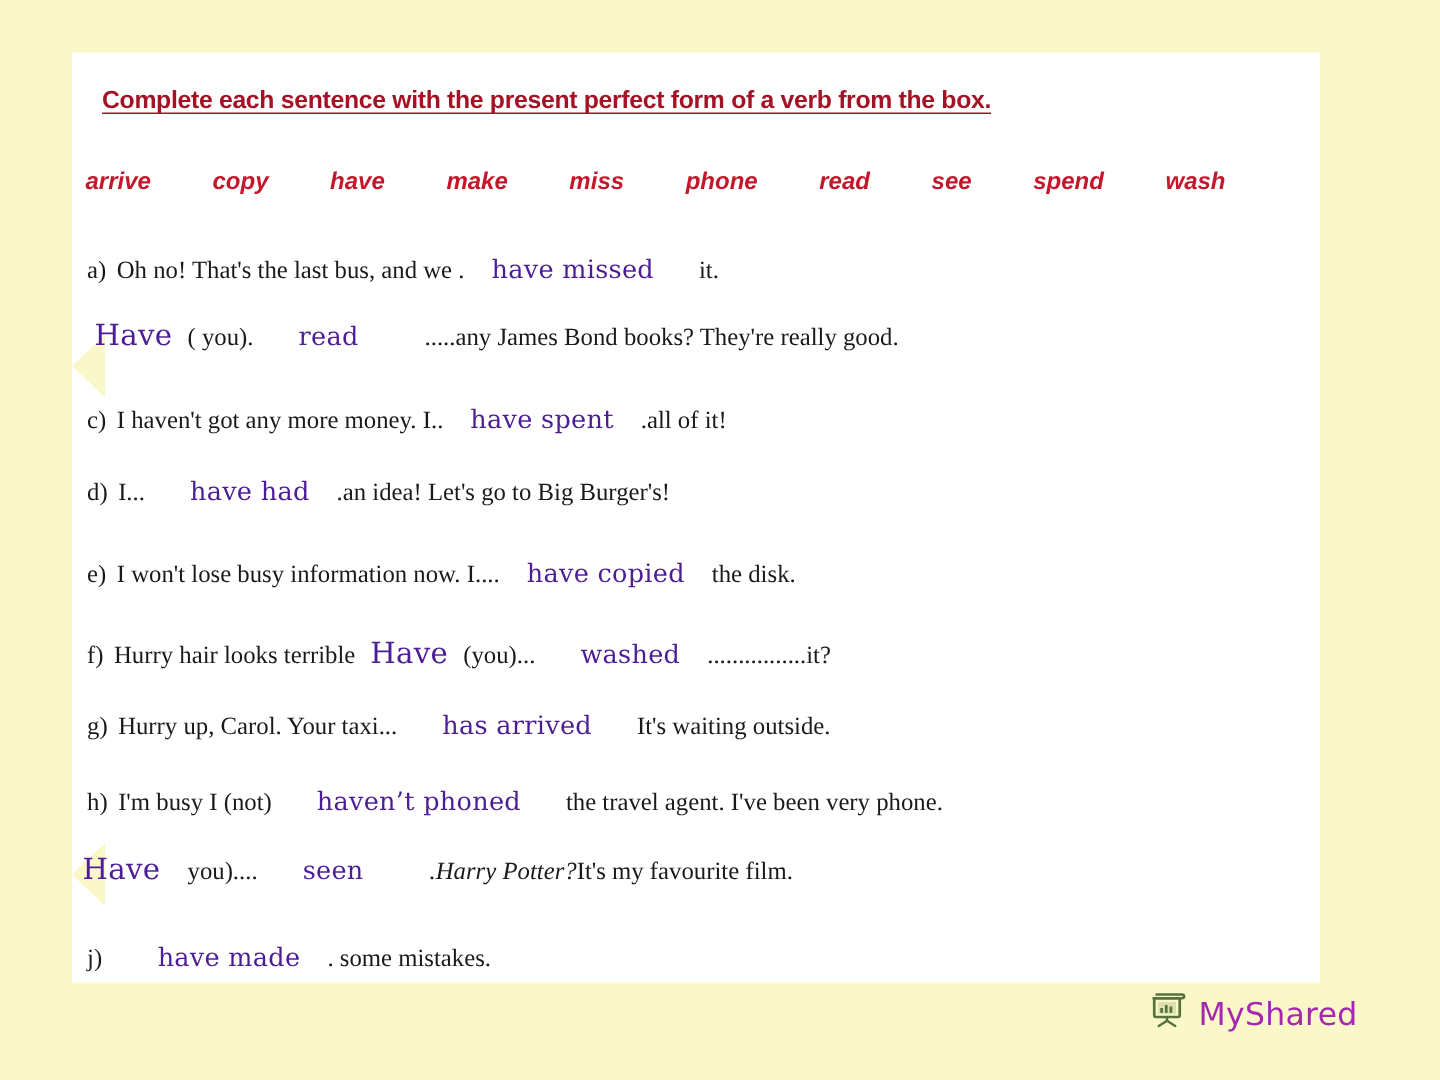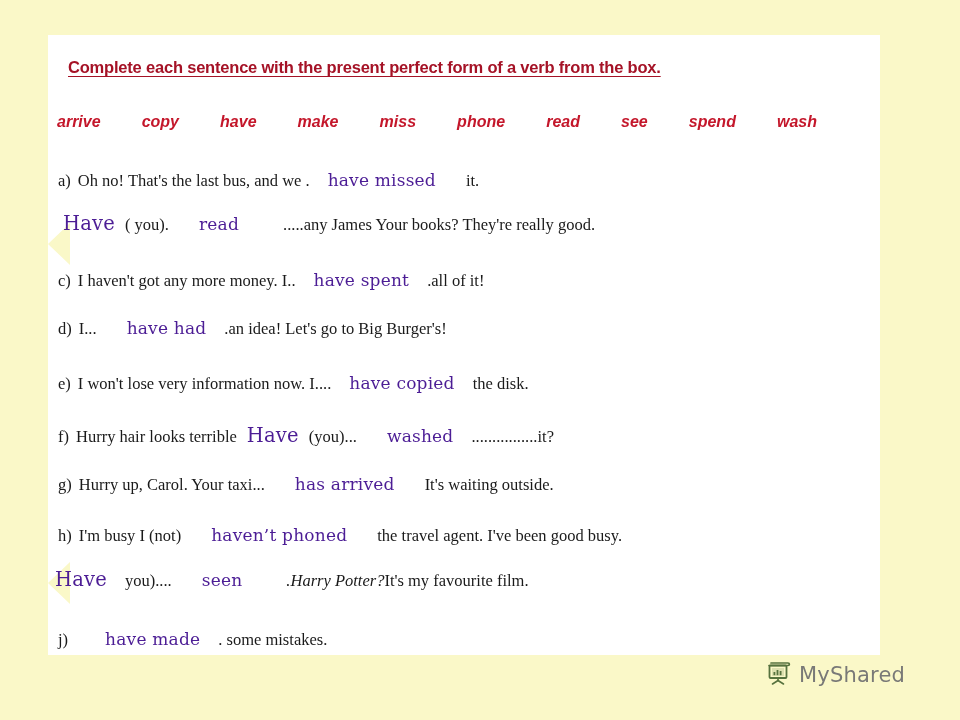--- a/index.html
+++ b/index.html
@@ -105,21 +105,21 @@
     position: absolute;
     left: 766px;
     top: 660px;
     display: flex;
     align-items: center;
     opacity: 0.95;
   }
   #watermark .wm-text {
     font-family: "DejaVu Sans", sans-serif;
     font-size: 21px;
-    color: #737373;
+    color: #a21caf;
     margin-left: 7px;
     letter-spacing: 0.2px;
     text-align: center;
   }
 </style>
 </head>
 <body>
 
 <div id="slide">
 
@@ -152,21 +152,21 @@
     <span class="txt">it.</span>
   </div>
 
   <div class="row" style="left:63px; top:212px;">
     <span class="ans big">Have</span>
     <span class="gap-s"></span>
     <span class="txt">( you).</span>
     <span class="gap-l"></span>
     <span class="ans">read</span>
     <span class="gap-xl"></span>
-    <span class="txt">.....any  James Your books? They're really good.</span>
+    <span class="txt">.....any  James Bond books? They're really good.</span>
   </div>
 
   <div class="row" style="left:58px; top:270px;">
     <span class="lbl">c)</span>
     <span class="txt">I haven't got any more money. I..</span>
     <span class="gap-m"></span>
     <span class="ans">have spent</span>
     <span class="gap-m"></span>
     <span class="txt">.all of it!</span>
   </div>
@@ -175,21 +175,21 @@
     <span class="lbl">d)</span>
     <span class="txt">I...</span>
     <span class="gap-l"></span>
     <span class="ans">have had</span>
     <span class="gap-m"></span>
     <span class="txt">.an  idea! Let's go to Big Burger's!</span>
   </div>
 
   <div class="row" style="left:58px; top:373px;">
     <span class="lbl">e)</span>
-    <span class="txt">I won't lose very information now. I....</span>
+    <span class="txt">I won't lose busy information now. I....</span>
     <span class="gap-m"></span>
     <span class="ans">have copied</span>
     <span class="gap-m"></span>
     <span class="txt">the disk.</span>
   </div>
 
   <div class="row" style="left:58px; top:424px;">
     <span class="lbl">f)</span>
     <span class="txt">Hurry hair looks terrible</span>
     <span class="gap-s"></span>
@@ -210,21 +210,21 @@
     <span class="gap-l"></span>
     <span class="txt">It's waiting outside.</span>
   </div>
 
   <div class="row" style="left:58px; top:525px;">
     <span class="lbl">h)</span>
     <span class="txt">I'm busy I (not)</span>
     <span class="gap-l"></span>
     <span class="ans">haven’t phoned</span>
     <span class="gap-l"></span>
-    <span class="txt">the travel agent. I've been good busy.</span>
+    <span class="txt">the travel agent. I've been very phone.</span>
   </div>
 
   <div class="row" style="left:55px; top:568px;">
     <span class="ans big">Have</span>
     <span class="gap-m"></span>
     <span class="txt">you)....</span>
     <span class="gap-l"></span>
     <span class="ans">seen</span>
     <span class="gap-xl"></span>
     <span class="txt ital">.Harry  Potter?</span>

